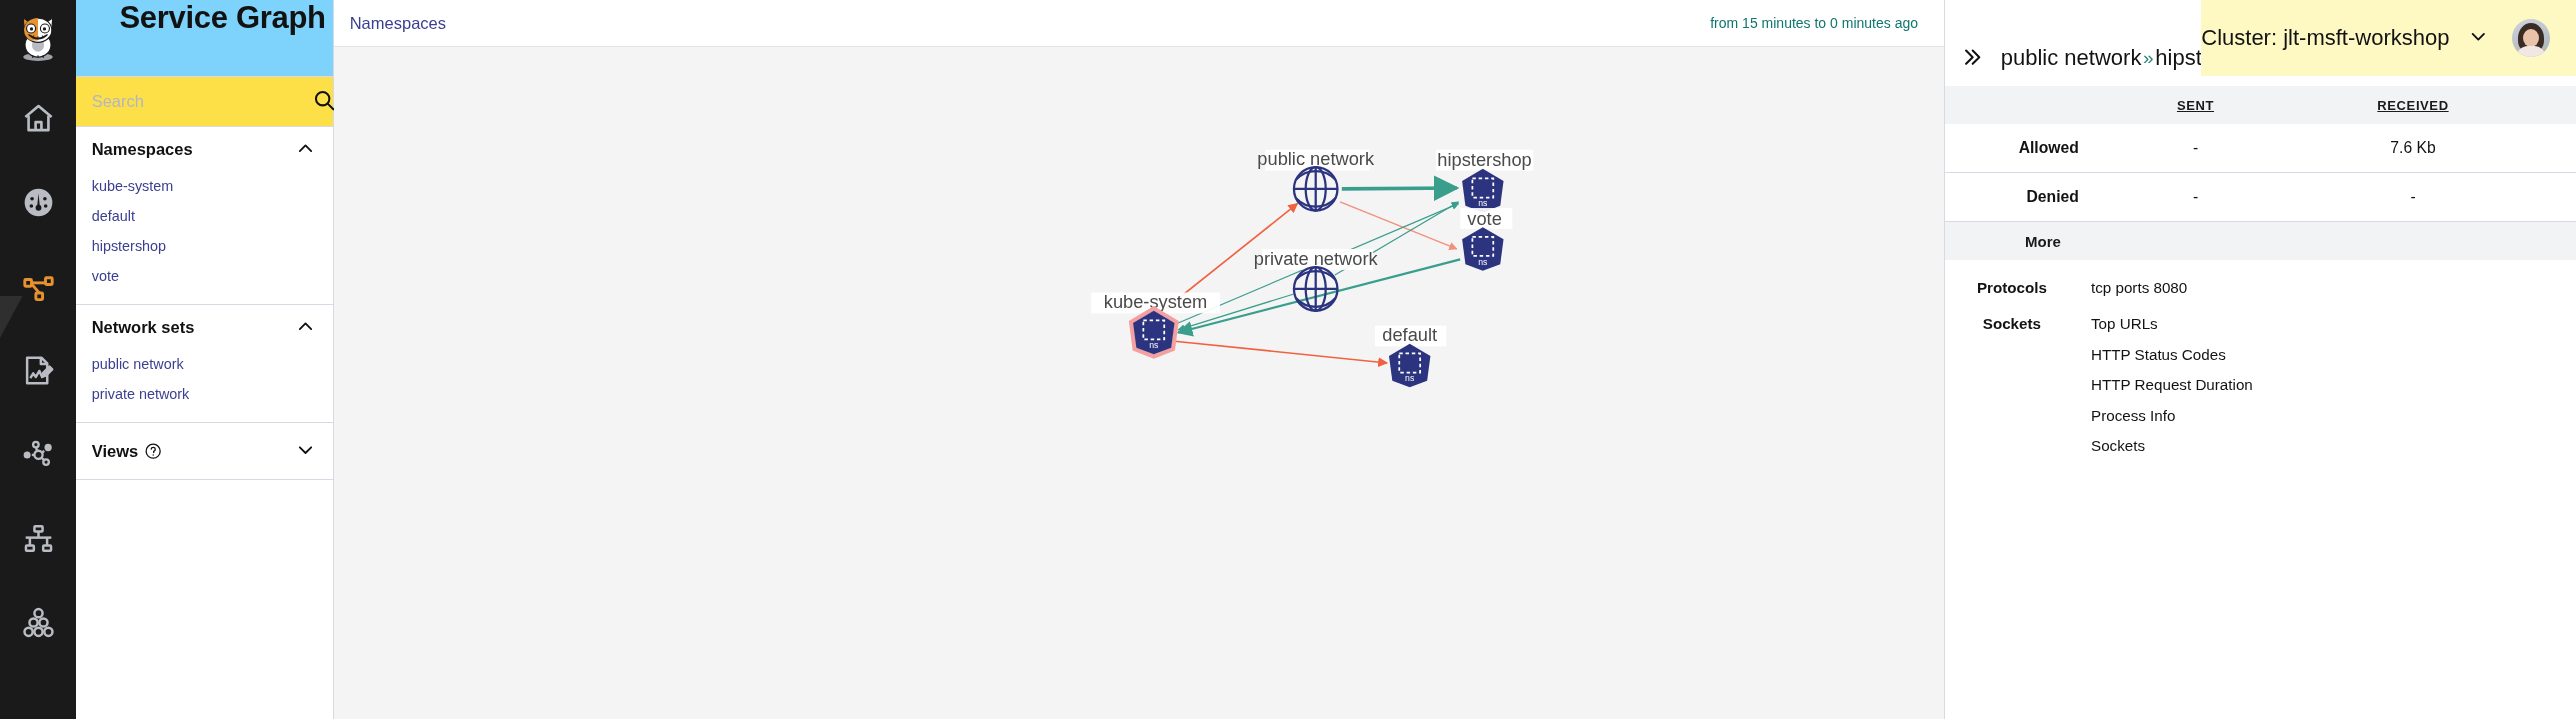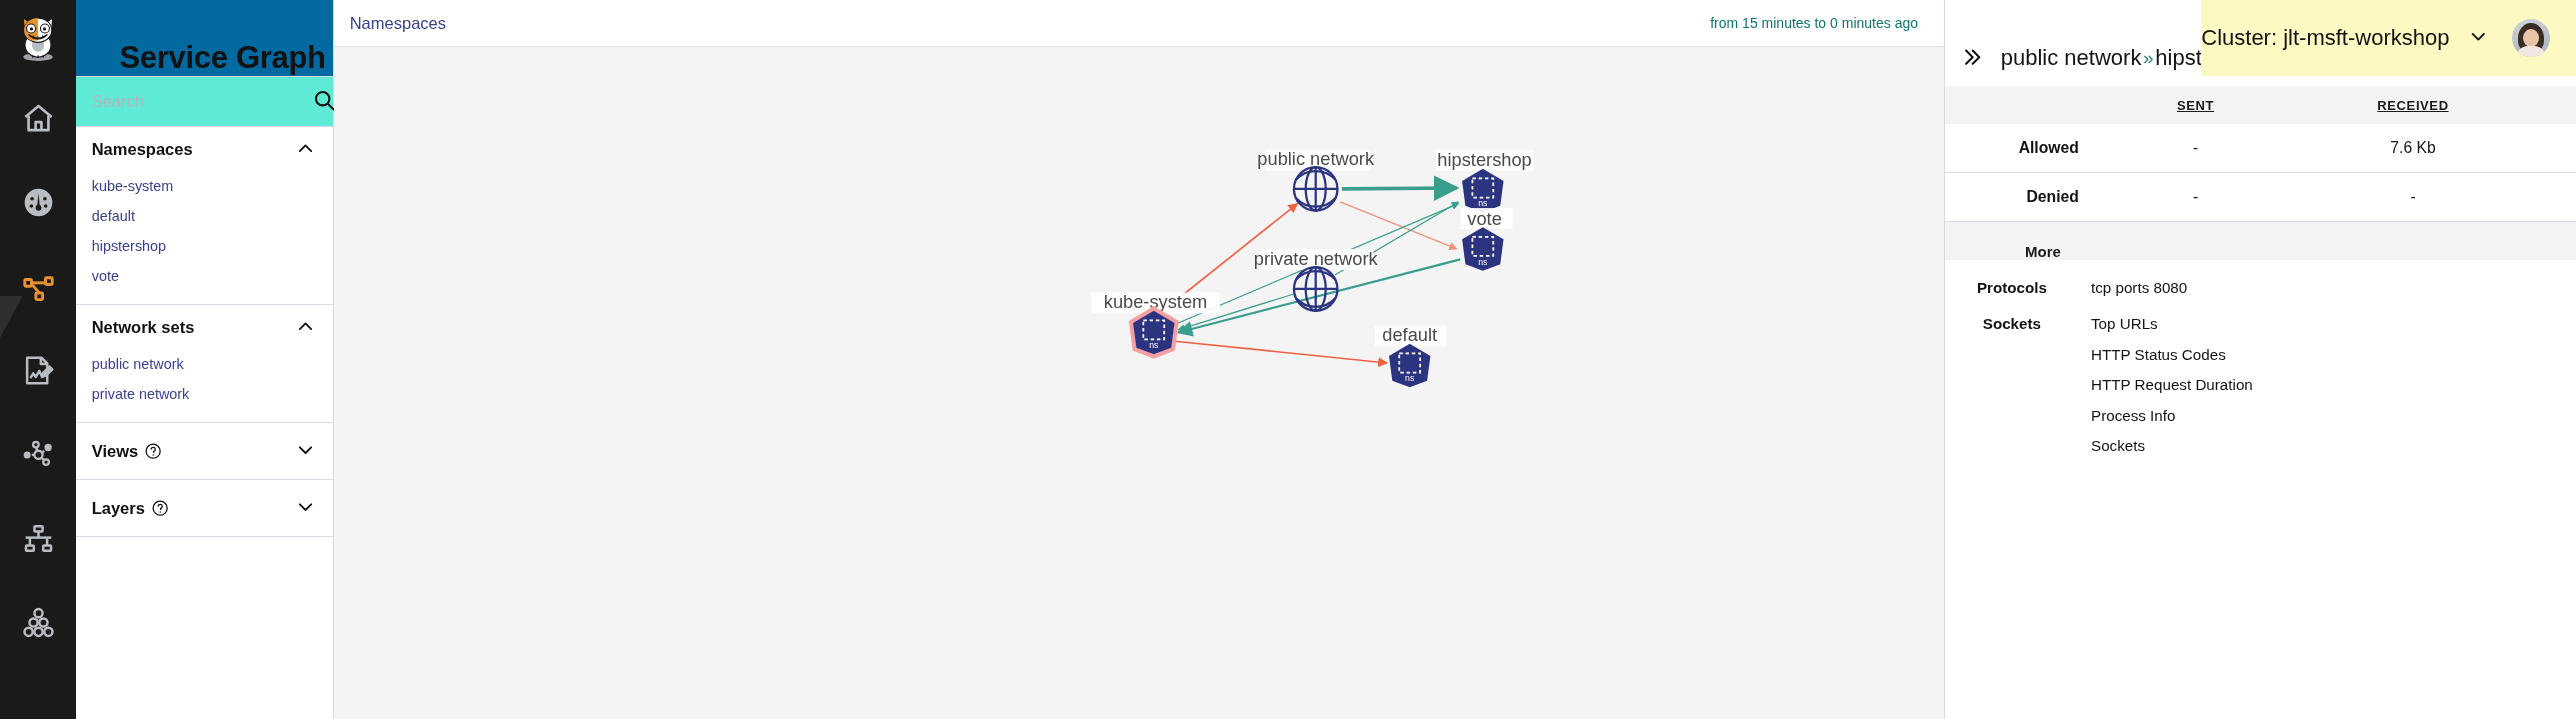--- a/index.html
+++ b/index.html
@@ -29,30 +29,30 @@
     background: #2f2f2f;
     clip-path: polygon(0 0, 100% 0, 0 100%);
   }
 
   
   .leftpanel {
     width: 258px; flex: 0 0 258px; height: 719px; background: #ffffff;
     border-right: 0.9px solid #d7dae3; display: flex; flex-direction: column;
   }
   .lp-topbar {
-    height: 76px; display: flex; align-items: flex-end; gap: 24.4px;
-    padding: 0 19px; background: #0369a1;
+    height: 76px; display: flex; align-items: flex-start; gap: 24.4px;
+    padding: 0 19px; background: #7dd3fc;
   }
   .hamburger { width: 35px; height: 26px; display:flex; flex-direction:column; justify-content:space-between; cursor:pointer; }
   .hamburger span { display:block; height:3.5px; background:#1c1c1c; border-radius:0.9px; }
   .app-title { font-size: 31px; font-weight: 700; color: #121212; letter-spacing: -0.3px; white-space: nowrap; }
 
   .search-row {
     height: 51px; border-top: 0.9px solid #d7dae3; border-bottom: 0.9px solid #d7dae3;
-    display: flex; align-items: center; background: #5eead4;
+    display: flex; align-items: center; background: #fde047;
   }
   .search-box {
     flex: 1; height: 100%; display: flex; align-items: center; padding: 0 14px 0 15.7px;
     border-right: 0.9px solid #e4e6ee;
   }
   .search-box input {
     flex: 1; border: none; outline: none; font-size: 16.5px; color: #2b2b2b;
     font-family: "Liberation Sans", sans-serif; background: transparent;
   }
   .search-box input::placeholder { color: #b3b6c2; }
@@ -111,21 +111,21 @@
   .rp-col-sent { width: 209px; }
   .rp-col-recv { width: 226px; }
   .rp-row {
     display: flex; align-items: center; height: 49px; border-bottom: 0.9px solid #d7dae3;
   }
   .rp-row:last-of-type { border-bottom: 0.9px solid #d7dae3; }
   .rp-rowlabel { width: 146px; font-size: 15.7px; font-weight: 700; color: #131313; text-align:right; padding-right: 12.2px; }
   .rp-cell { font-size: 15.7px; color: #131313; text-align: center; }
 
   .rp-more {
-    background: #f2f3f5; height: 38px; display: flex; align-items: flex-end;
+    background: #f2f3f5; height: 38px; display: flex; align-items: center;
   }
   .rp-more-label { width: 146px; text-align:right; padding-right: 12.2px; font-size: 15px; font-weight: 700; color: #1a1a1a; }
 
   .rp-kv { display: flex; margin-top: 19px; }
   .rp-key { width: 146px; text-align: center; padding-right: 12.2px; font-size: 15.2px; font-weight: 700; color: #131313; }
   .rp-val { font-size: 15.2px; color: #131313; }
   .rp-val-list div { margin-bottom: 13.5px; cursor: pointer; }
 
   
   .topright {
@@ -355,39 +355,20 @@
           </span>
         </div>
         <span>
           <svg width="21" height="21" viewBox="0 0 24 24" fill="none" stroke="#111" stroke-width="2.1" stroke-linecap="round" stroke-linejoin="round">
             <path d="M5.5 9.5 L12 16 L18.5 9.5"></path>
           </svg>
         </span>
       </div>
     </div>
 
-    <div class="section">
-      <div class="section-head" style="height:56px">
-        <div class="section-title">
-          <span>Layers</span>
-          <span class="help-icon">
-            <svg width="18.3" height="18.3" viewBox="0 0 24 24" fill="none" stroke="#111" stroke-width="1.7">
-              <circle cx="12" cy="12" r="9.2"></circle>
-              <path d="M9.4 9.3 a2.7 2.7 0 1 1 3.3 3 v1.6" stroke-linecap="round"></path>
-              <circle cx="12.1" cy="17" r="0.95" fill="#111" stroke="none"></circle>
-            </svg>
-          </span>
-        </div>
-        <span>
-          <svg width="21" height="21" viewBox="0 0 24 24" fill="none" stroke="#111" stroke-width="2.1" stroke-linecap="round" stroke-linejoin="round">
-            <path d="M5.5 9.5 L12 16 L18.5 9.5"></path>
-          </svg>
-        </span>
-      </div>
-    </div>
 
     <div class="section-spacer"></div>
   </div>
 
   <div class="canvas">
 
     <div class="canvas-topbar">
       <div class="canvas-crumb">Namespaces</div>
       <div class="canvas-time">from 15 minutes to 0 minutes ago</div>
     </div>

